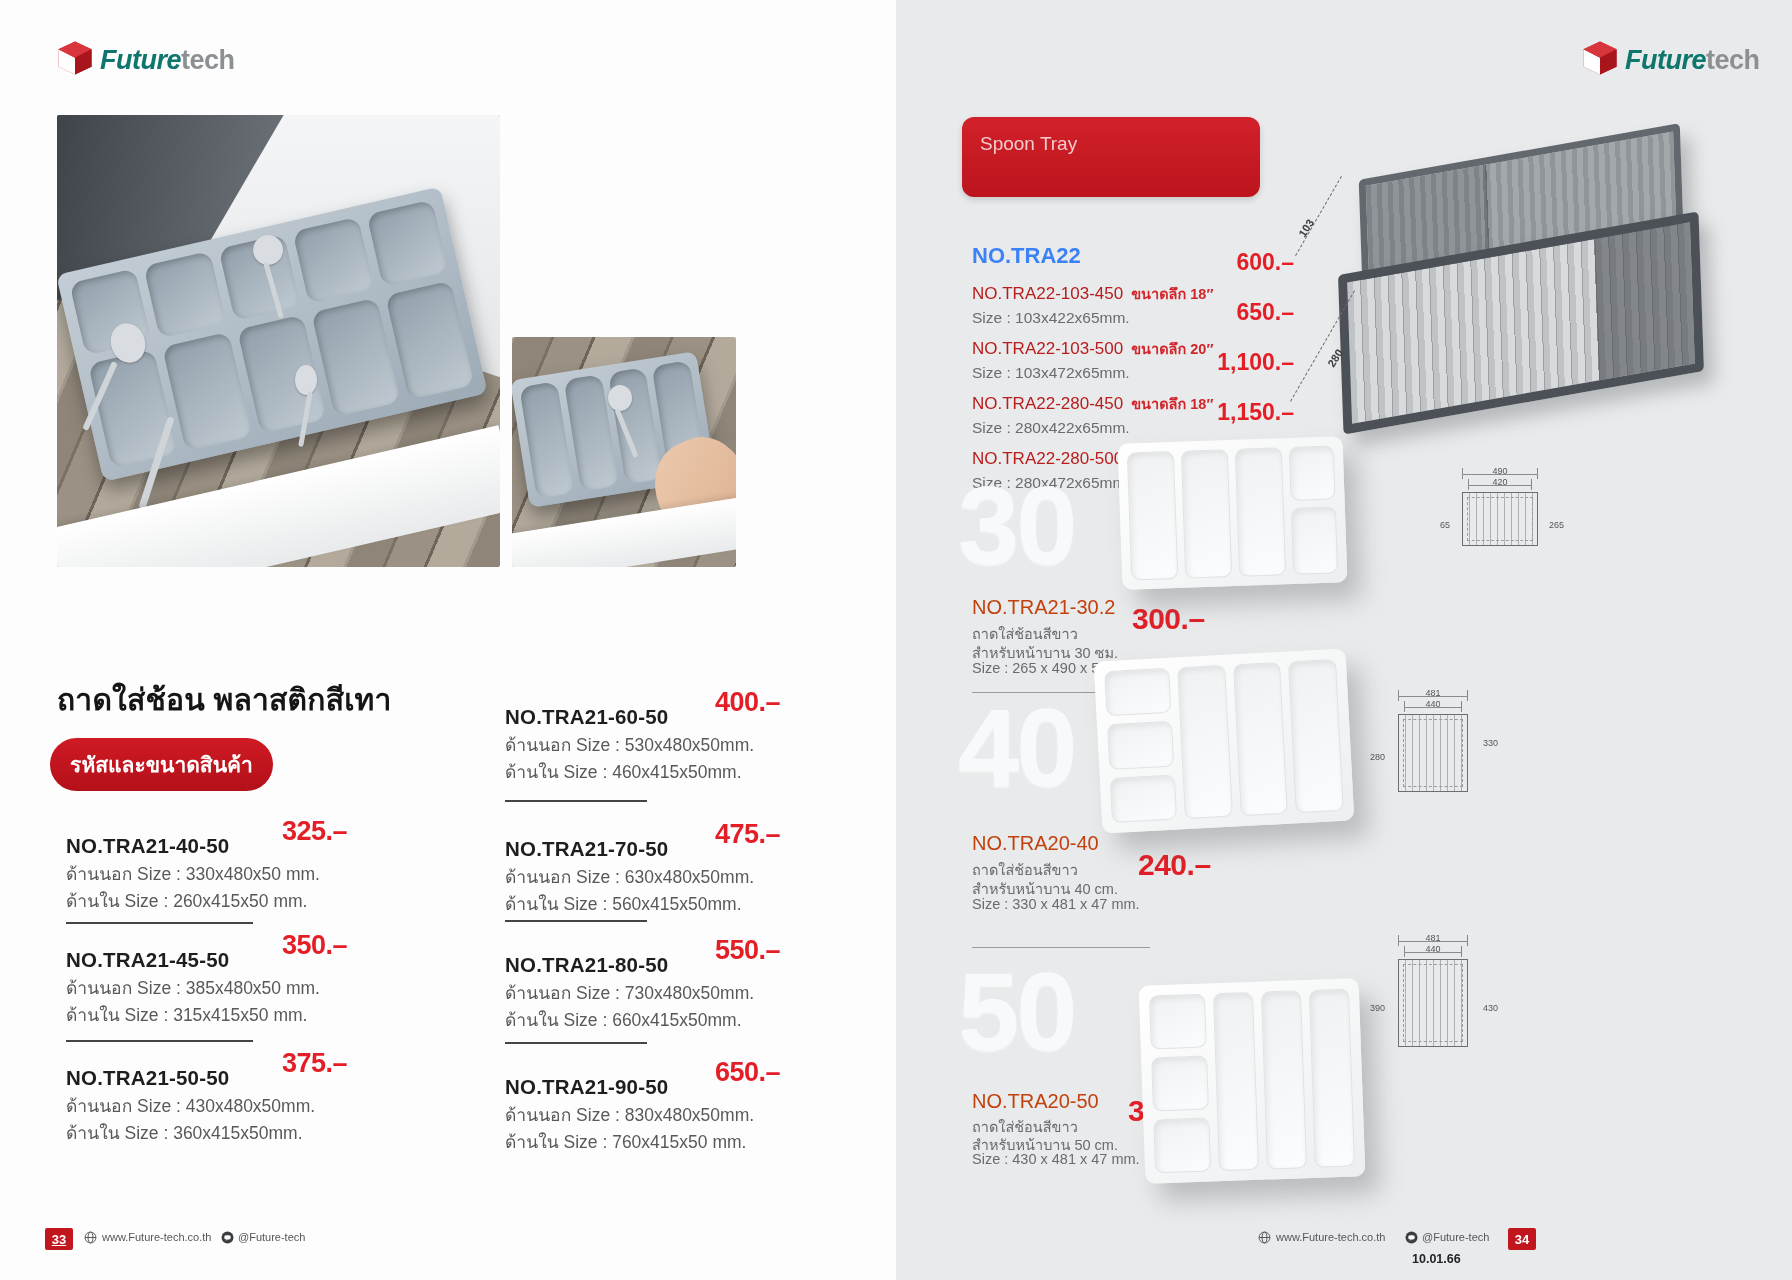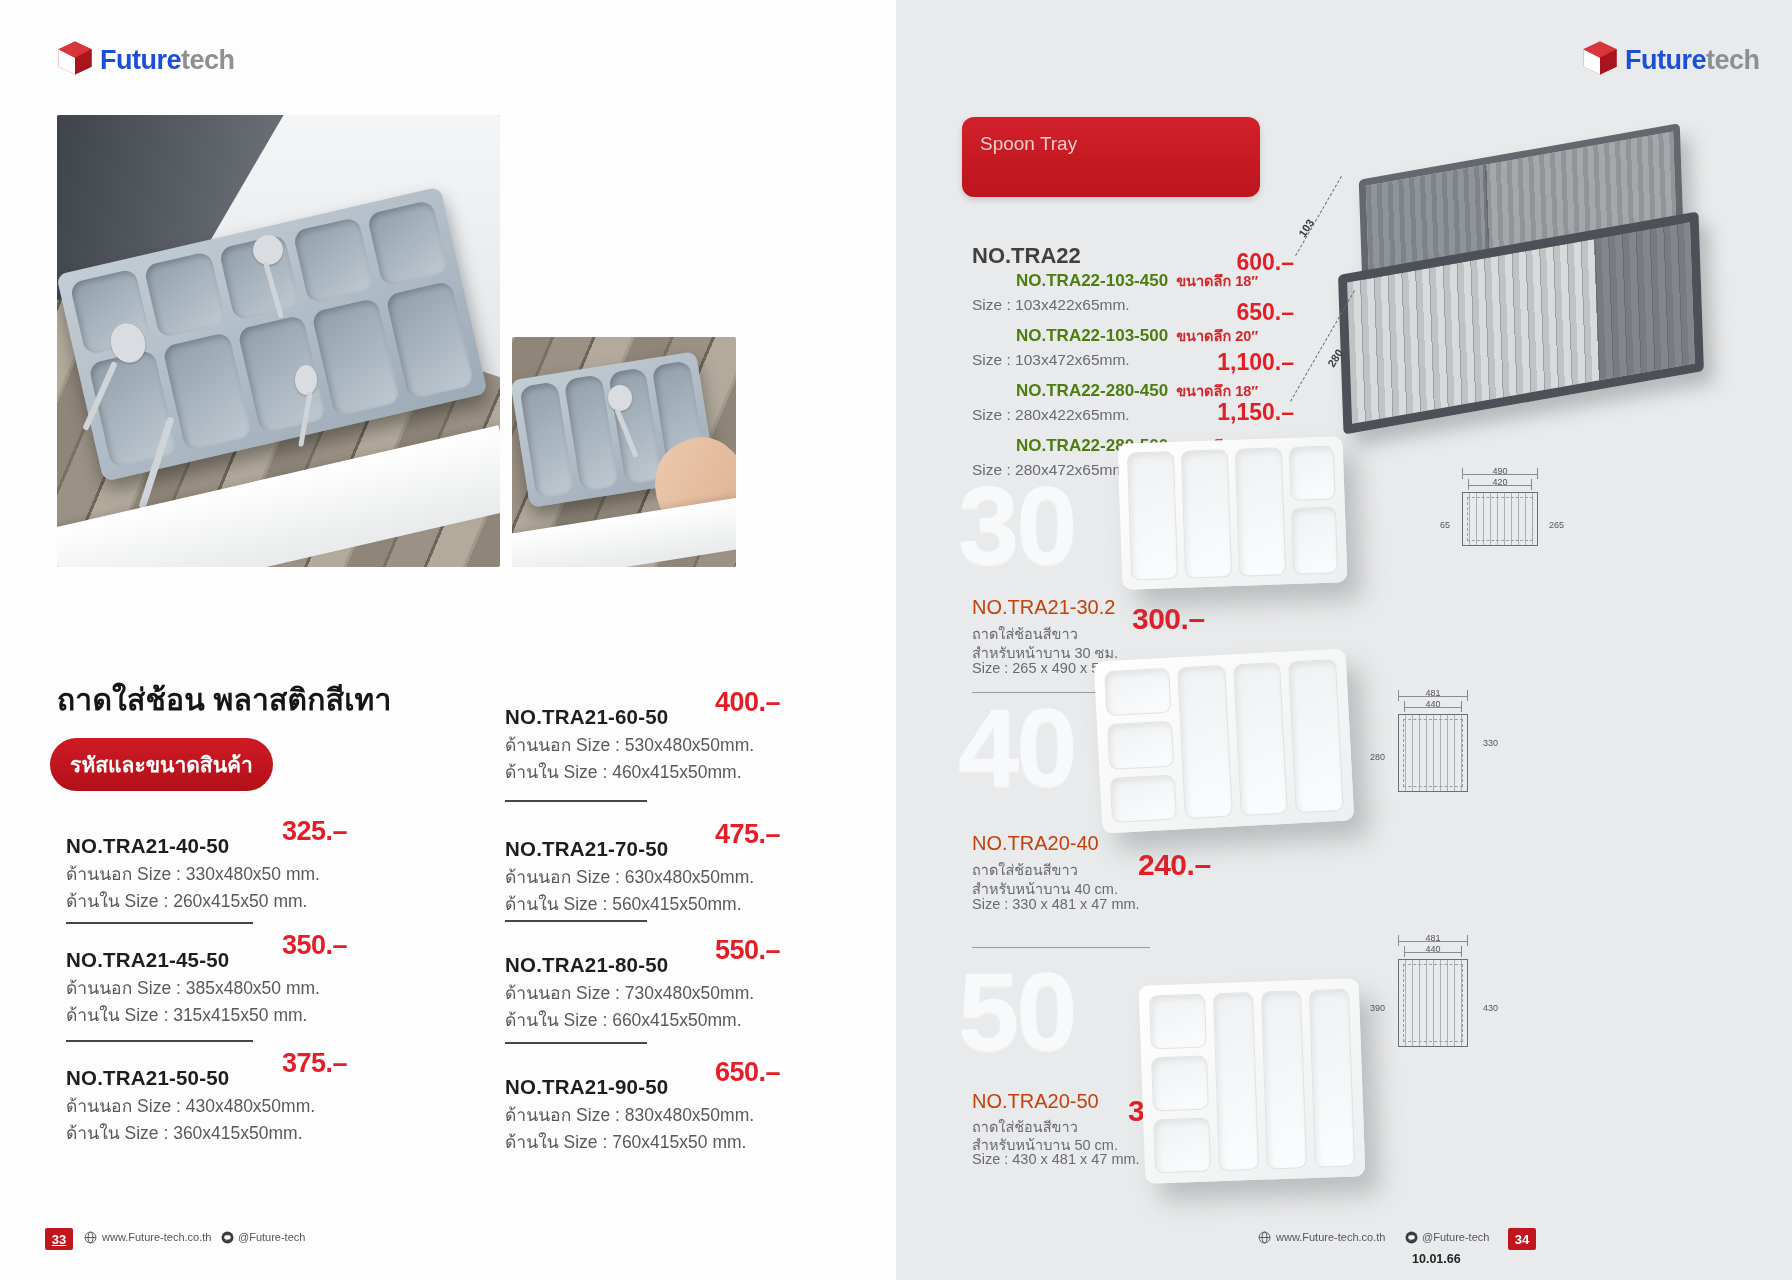--- a/index.html
+++ b/index.html
@@ -8,21 +8,21 @@
   #screen { position:relative; width:1792px; height:1280px; overflow:hidden; background:#fdfdfd; }
   .abs { position:absolute; }
 
   
   .page-right-bg { left:896px; top:0; width:896px; height:1280px; background:#e9eaeb; }
 
   
   .logo { display:flex; align-items:center; gap:7px; }
   .logo svg { width:36px; height:36px; }
   .logo .wm { font-size:27px; font-weight:bold; letter-spacing:-0.5px; }
-  .logo .wm .red { color:#1d4ed8; }
+  .logo .wm .red { color:#0f766e;font-style:italic; }
   .logo .wm .gray { color:#8d9093; }
 
   
   .photo { overflow:hidden; border-radius:2px;
     background: repeating-linear-gradient(113deg,#a39a8d 0 3px,#8f8679 3px 36px,#7a7164 36px 39px,#9b9184 39px 74px,#6d655a 74px 77px,#b3aa9c 77px 110px); }
   .pm-counter { position:absolute; left:0; top:0; width:100%; height:54%;
     background:linear-gradient(100deg,#3f444a 0%,#6b7077 48%,#9aa0a6 100%);
     clip-path:polygon(0 0,64% 0,36% 56%,0 76%); }
   .pm-cabinet { position:absolute; right:0; top:0; width:74%; height:58%;
     background:linear-gradient(#f4f5f6,#e4e6e8);
@@ -62,23 +62,23 @@
       background-blend-mode:multiply; transform:rotate(-10deg) skewX(-8deg); }
   .ss-low { border:9px solid #4c5157; background:
       linear-gradient(90deg,rgba(0,0,0,0) 0 72%,rgba(60,65,72,0.55) 72% 100%),
       repeating-linear-gradient(90deg,#c0c3c6 0 6px,#d8dadc 6px 13px,#9da1a5 13px 14px);
       transform:rotate(-10deg) skewX(-8deg); }
   .ss-dash { border-left:1.5px dashed #6a6d70; }
   .ss-dim { font-size:11px; font-weight:bold; color:#3a3c3f; transform:rotate(-57deg); }
 
   
   .t22 { width:322px; }
-  .t22 .head { font-size:22px; font-weight:800; color:#404040; }
+  .t22 .head { font-size:22px; font-weight:800; color:#3b82f6; margin-bottom:13px; }
   .t22 .item { margin-bottom:10px; }
-  .t22 .c { font-size:17px; font-weight:700; color:#4d7c0f;margin-left:44px; }
+  .t22 .c { font-size:17px; font-weight:400; color:#b91c1c; }
   .t22 .n { font-size:14.5px; font-weight:800; color:#d2252c; margin-left:8px; }
   .t22 .s { font-size:15.5px; color:#6a6b6e; margin-top:4px; }
   .t22 .pr { position:absolute; right:0; font-size:23px; font-weight:800; color:#e31e26; }
 
   
   .wmark { font-size:110px; line-height:1; font-weight:800; color:#f8f9fb; letter-spacing:-3px;
     text-shadow:0 2px 2px rgba(255,255,255,0.7); }
   .sec-code { font-size:20px; font-weight:400; color:#c2410c; }
   .sec-desc { font-size:14.5px; color:#6a6b6e; }
   .sec-size { font-size:14.5px; color:#6a6b6e; }

